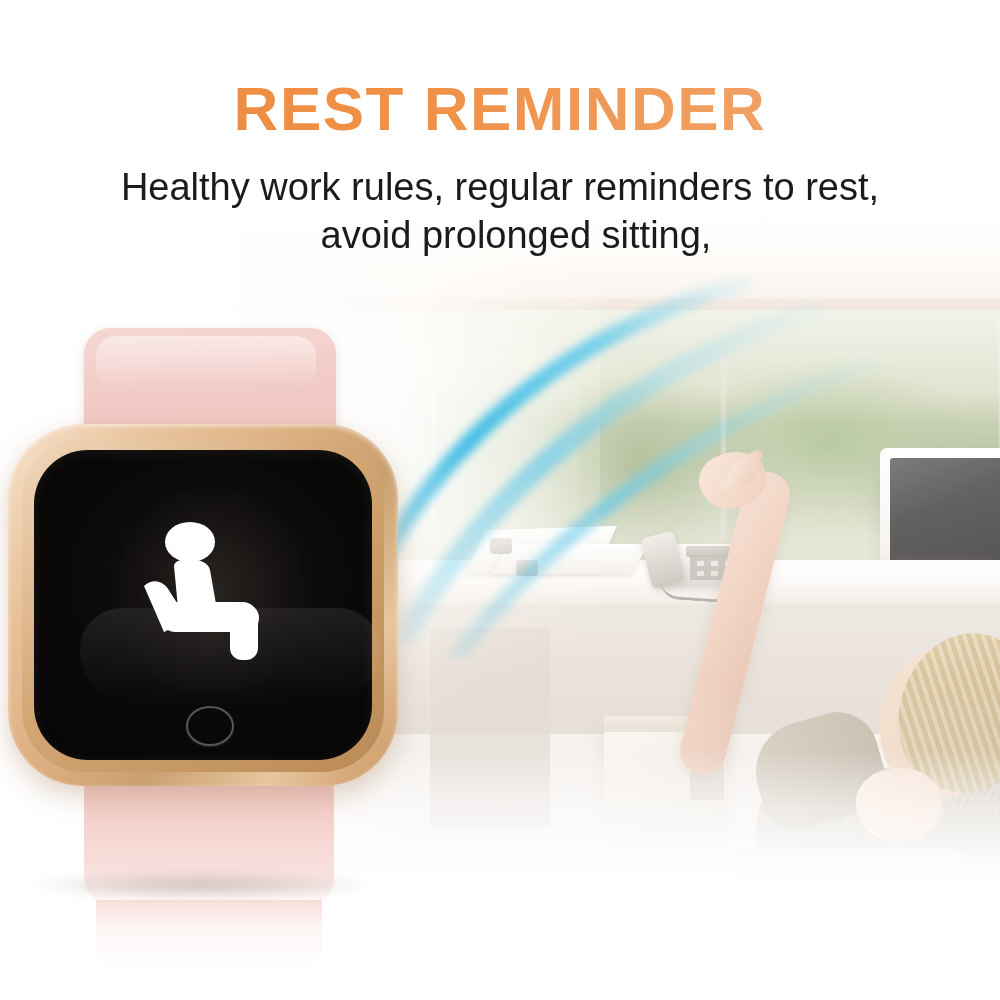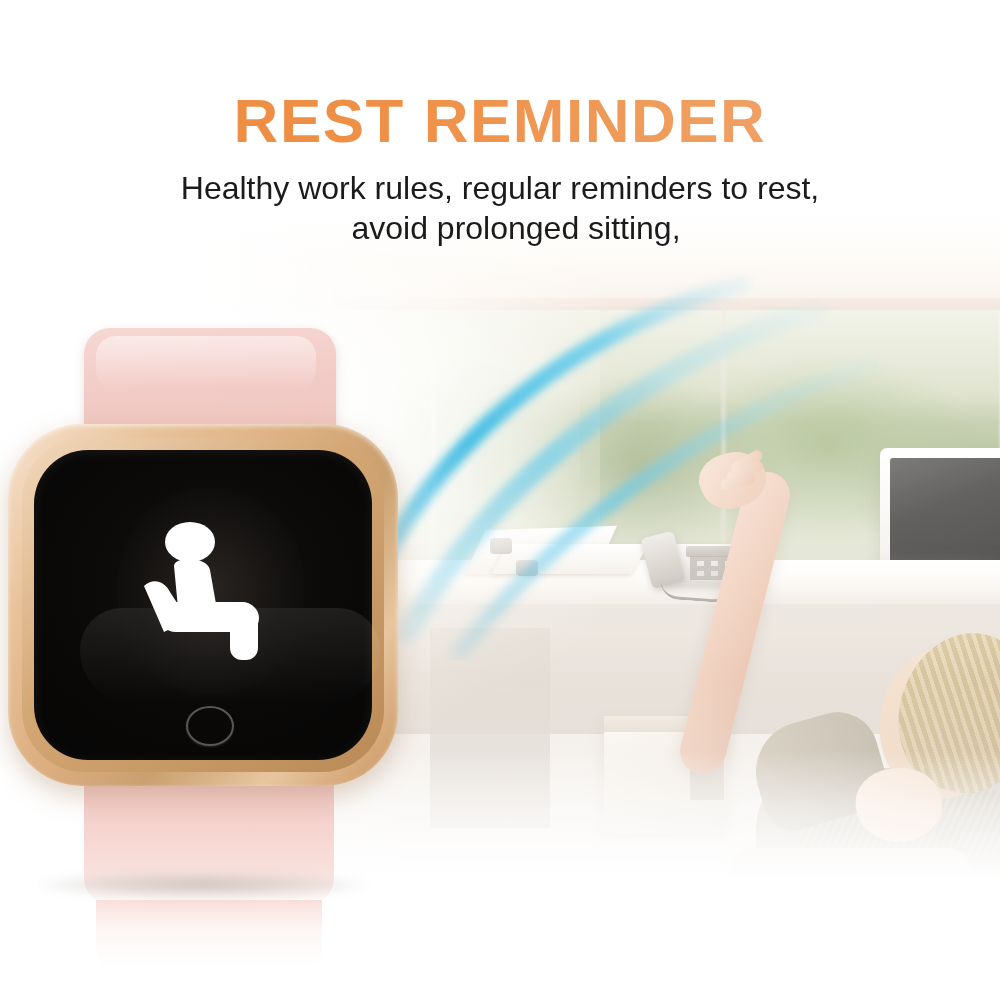--- a/index.html
+++ b/index.html
@@ -6,30 +6,30 @@
   html,body{margin:0;padding:0;background:#ffffff;}
   body{width:1000px;height:1000px;overflow:hidden;
        font-family:"Liberation Sans", sans-serif;}
 
   #stage{position:relative;width:1000px;height:1000px;background:#fff;overflow:hidden;}
 
   
   .header{position:absolute;left:0;top:0;width:1000px;text-align:center;z-index:40;}
 
   .headline{
-    margin:0;padding-top:90px;
+    margin:8px;padding-top:70px;
     font-size:62px;line-height:1;font-weight:bold;letter-spacing:1.5px;
     background:linear-gradient(90deg,#ed8a3e 0%,#ef9148 42%,#f0a165 78%,#f2ac79 100%);
     -webkit-background-clip:text;background-clip:text;
     -webkit-text-fill-color:transparent;color:#ef9148;
     font-family:"Liberation Sans", sans-serif;
   }
   .sub{
     margin:0;padding-top:16px;
-    font-size:32px;line-height:1.25;color:#1b1b1b;font-weight:400;
+    font-size:38px;line-height:1.25;color:#1b1b1b;font-weight:400;
     font-family:"Liberation Sans", sans-serif;
   }
   .sub .l2{display:block;padding-left:32px;}
 
   
   .photo{position:absolute;left:0;top:208px;width:1000px;height:672px;overflow:hidden;z-index:5;}
 
   
   .scene-base{position:absolute;inset:0;
     background:

